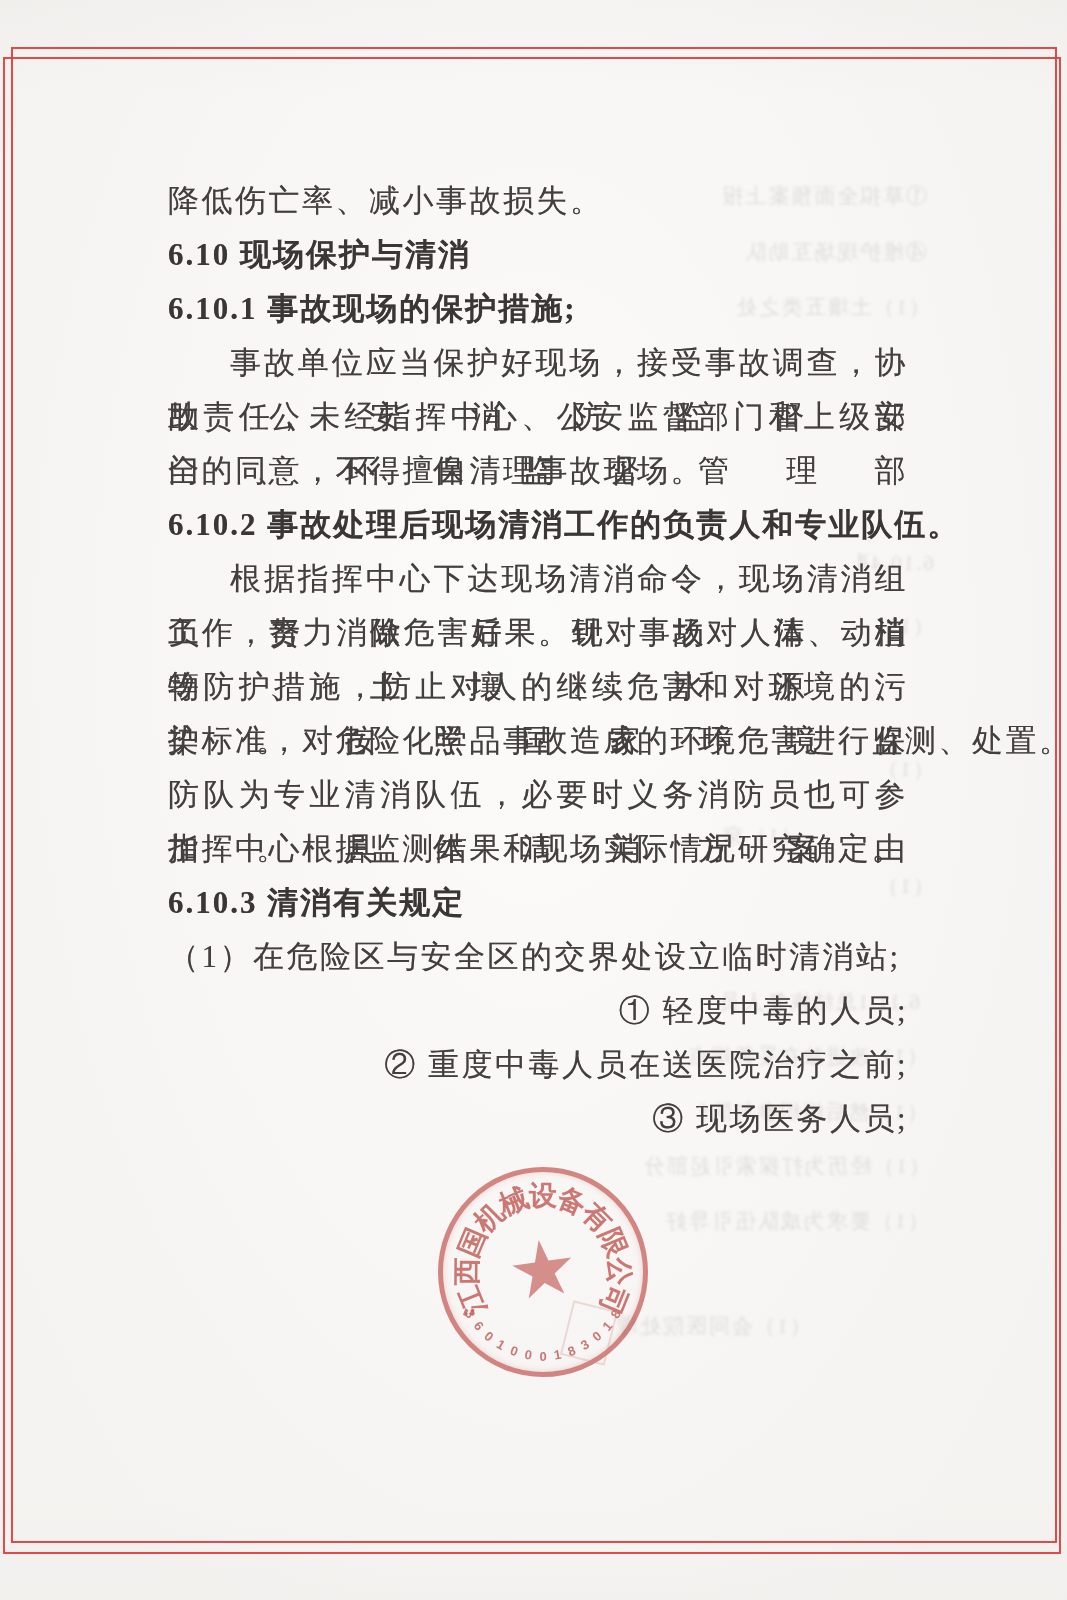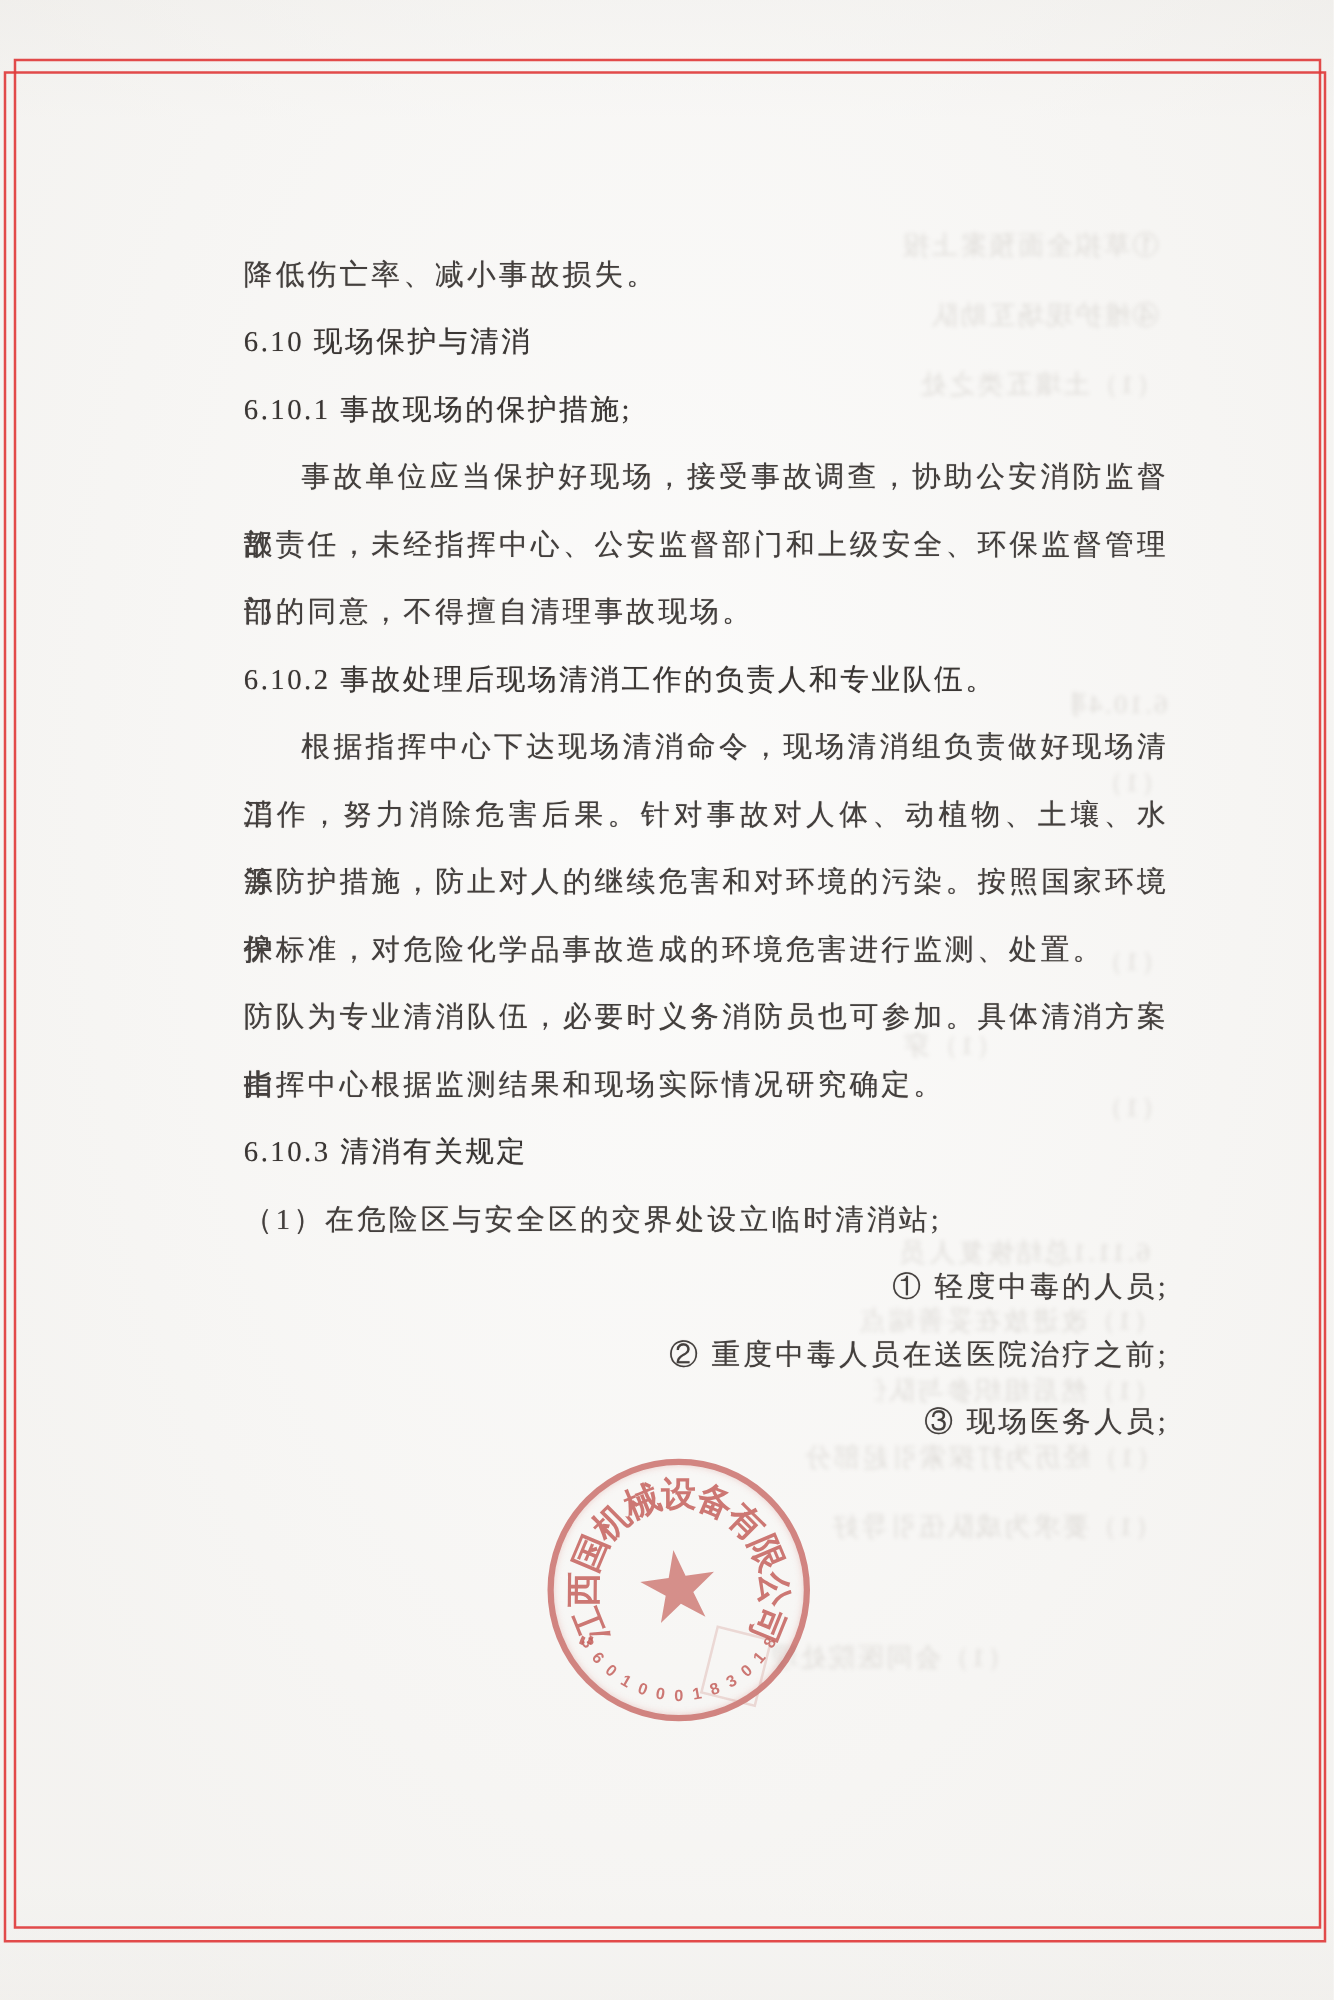--- a/index.html
+++ b/index.html
@@ -15,27 +15,26 @@
       radial-gradient(ellipse at 50% 40%, rgba(255,255,255,.55) 0%, rgba(235,233,229,.25) 85%),
       linear-gradient(180deg, rgba(233,231,227,.35) 0%, rgba(247,246,244,0) 6%, rgba(247,246,244,0) 94%, rgba(236,234,230,.3) 100%);
   }
   
   .frame{position:absolute;border:2px solid #e03c3c;z-index:1;pointer-events:none;opacity:.92;}
   .frame-outer{left:3px;top:57px;width:1054px;height:1493px;}
   .frame-inner{left:11px;top:47px;width:1042px;height:1492px;}
 
   
   .doc{
-    position:absolute;left:168px;top:193px;width:740px;z-index:3;
-    color:#433f3d;font-size:23px;letter-spacing:2.5px;
+    position:absolute;left:168px;top:174px;width:740px;z-index:3;
+    color:#433f3d;font-size:31px;letter-spacing:2.5px;
     text-shadow:0 0 .6px rgba(72,66,62,.55);
-    margin-left:27px;
   }
   .ln{height:54px;line-height:54px;white-space:nowrap;}
-  .ln.bold{font-weight:normal;color:#3a3634;letter-spacing:2px;}
+  .ln.bold{font-weight:bold;color:#3a3634;letter-spacing:2px;}
   .ln.fill{text-align:justify;text-align-last:justify;white-space:normal;}
   .ln.indent{text-indent:2em;}
   .ln.list{padding-left:56px;text-align:right;}
 
   
   .bt{
     position:absolute;z-index:2;color:#8d857a;font-size:21px;letter-spacing:2px;
     transform:scaleX(-1);filter:blur(1.6px);opacity:.22;white-space:nowrap;
     pointer-events:none;overflow:hidden;
   }

